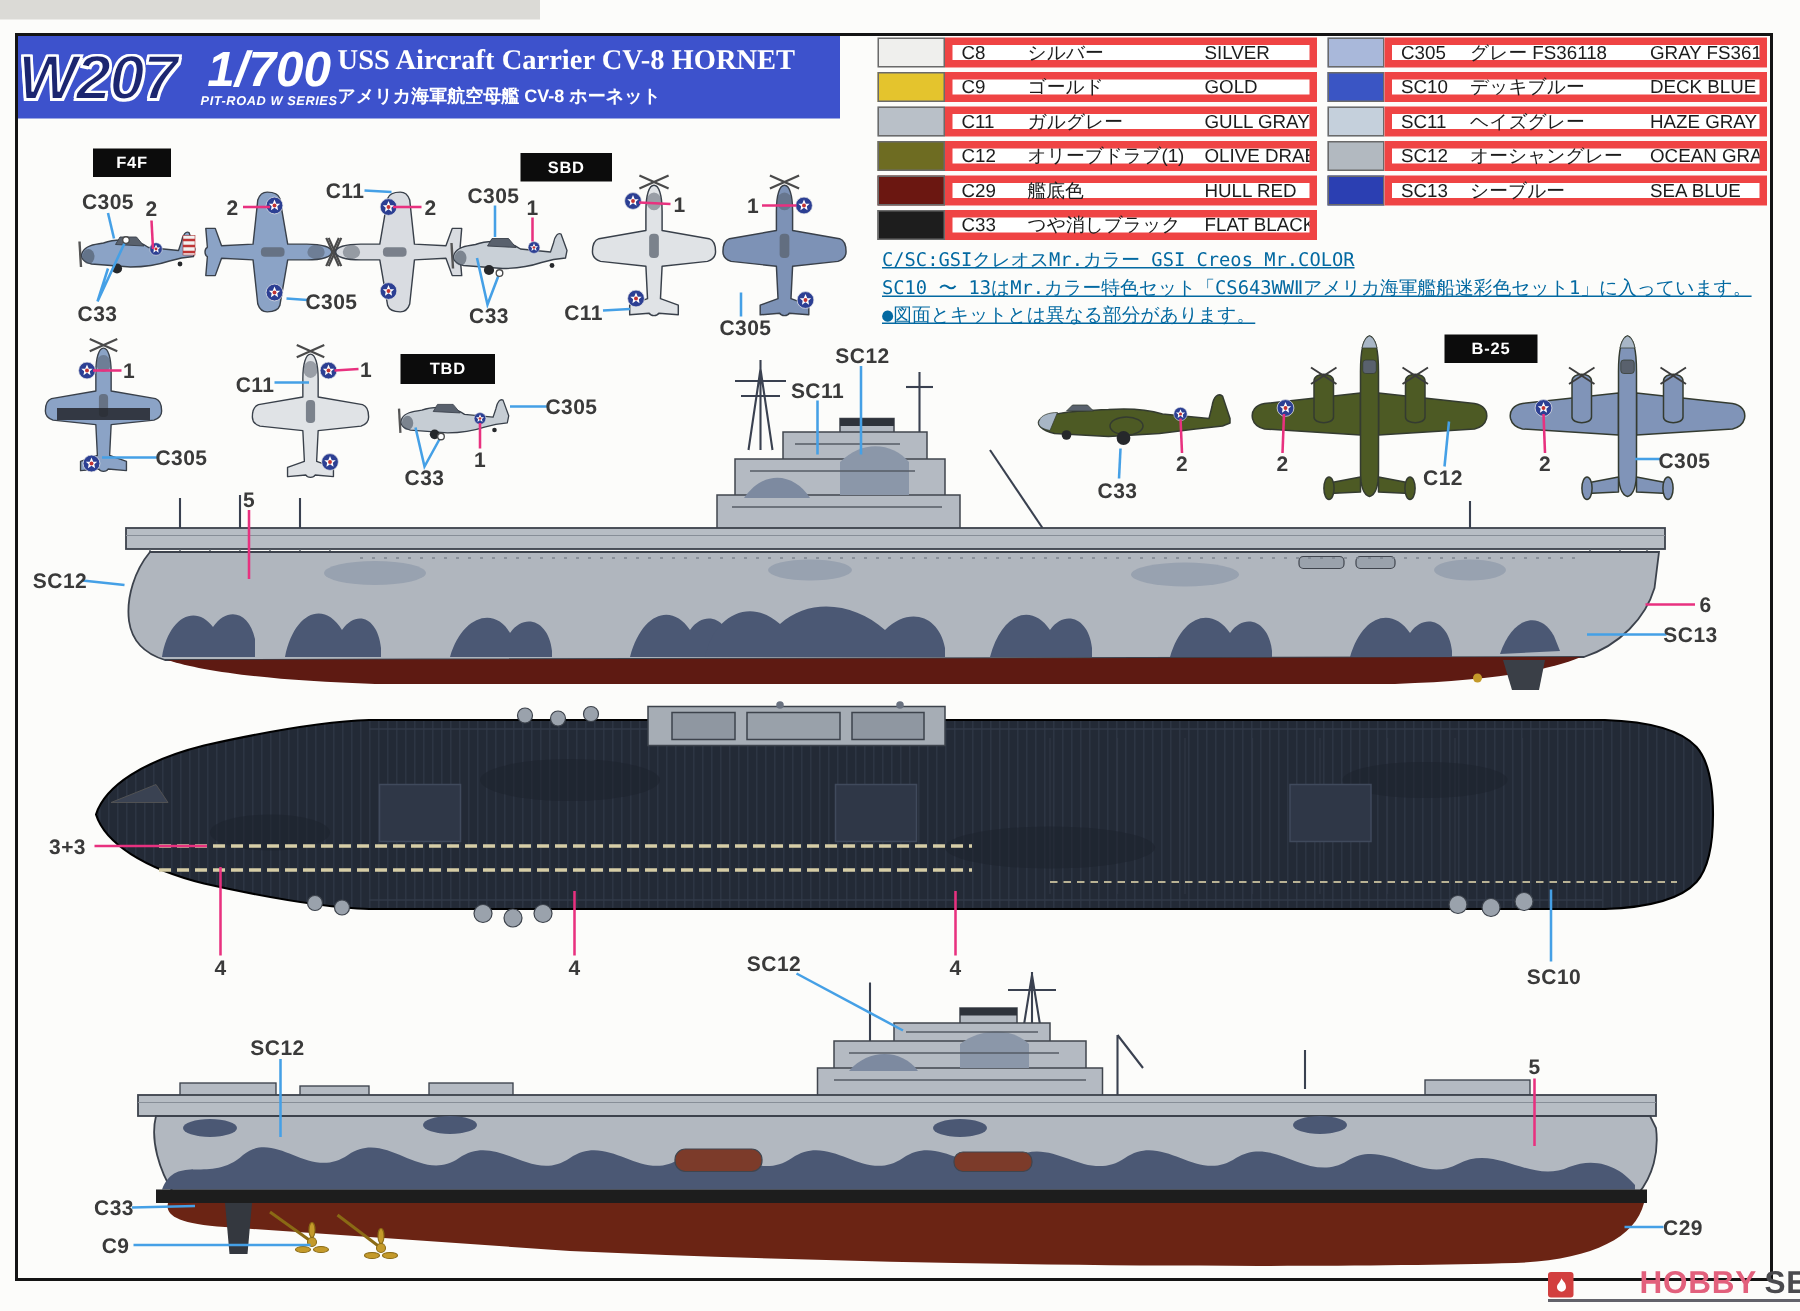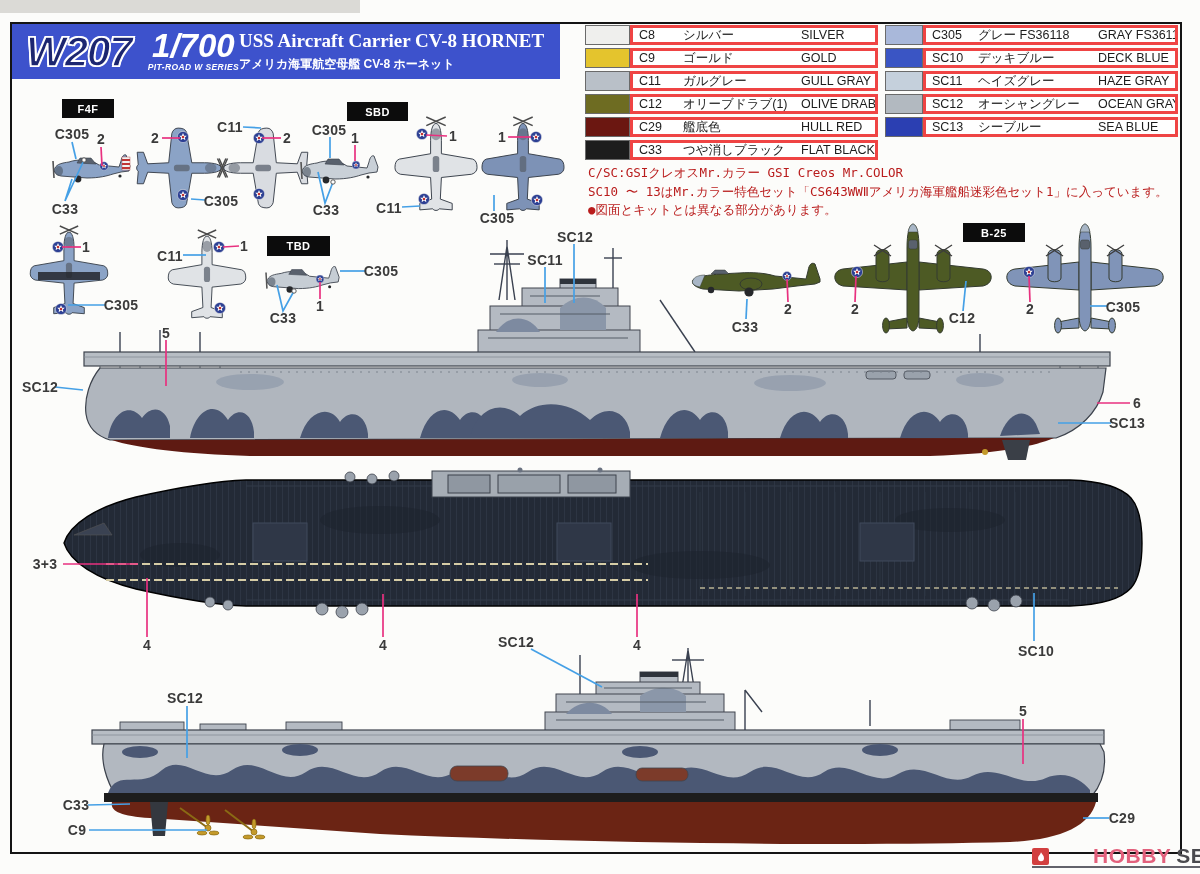--- a/index.html
+++ b/index.html
@@ -3,43 +3,43 @@
 <meta charset="utf-8">
 <style>
   html,body{margin:0;padding:0;background:#ffffff;}
   #page{position:relative;width:1200px;height:874px;background:#fcfcfa;overflow:hidden;
         font-family:"Liberation Sans",sans-serif;}
   .scan-strip{position:absolute;left:0;top:0;width:360px;height:13px;background:#dbdad6;}
   .frame{position:absolute;left:10px;top:22px;width:1168px;height:828px;border:2px solid #141414;background:transparent;}
 
   
   .banner{position:absolute;left:12px;top:24px;width:548px;height:55px;display:flex;align-items:center;}
-  .kitnum{margin-left:14px;font-size:42px;font-weight:900;font-style:italic;color:#1c2670;
+  .kitnum{margin-left:0;font-size:42px;font-weight:900;font-style:italic;color:#1c2670;
           -webkit-text-stroke:1.5px #ffffff;
           text-shadow:-1px -1px 0 #fff,1px -1px 0 #fff,-1px 1px 0 #fff,1px 1px 0 #fff;letter-spacing:-1px;}
   .scaleblock{margin-left:16px;display:flex;flex-direction:column;align-items:center;line-height:0.9;}
   .scale{font-size:33px;font-weight:900;font-style:italic;color:#fff;}
   .series{font-size:8.5px;font-weight:bold;font-style:italic;color:#fff;letter-spacing:0.4px;margin-top:3px;white-space:nowrap;}
   .titles{color:#fff;}
   .t-en{font-family:"Liberation Serif",serif;font-size:19px;font-weight:bold;line-height:24px;white-space:nowrap;}
   .t-jp{font-size:12px;font-weight:bold;line-height:22px;white-space:nowrap;}
 
   
   .ptable{position:absolute;}
   .prow{display:flex;height:20px;margin-bottom:3px;}
   .sw{width:45px;height:20px;border:1px solid #6a6a6a;box-sizing:border-box;}
   .ptable.right .sw{width:38px;}
-  .ptxt{display:grid;align-items:center;border:3px solid #ef4444;box-sizing:border-box;background:#fff;
+  .ptxt{display:grid;align-items:center;border:5px solid #ef4444;box-sizing:border-box;background:#fff;
         height:20px;font-size:12.5px;color:#1c1c1c;}
   .ptable.left  .ptxt{width:248px;grid-template-columns:44px 118px 1fr;}
   .ptable.right .ptxt{width:255px;grid-template-columns:46px 120px 1fr;}
   .ptxt span{padding-left:6px;white-space:nowrap;overflow:hidden;}
 
   .notes{position:absolute;left:588px;top:164px;width:606px;font-family:"DejaVu Sans Mono",monospace;
-         font-size:12.5px;line-height:18.5px;color:#b91c1c;white-space:nowrap;}
+         font-size:12.5px;line-height:18.5px;color:#0369a1;white-space:nowrap;text-decoration:underline;}
 
   
   .acbox{position:absolute;background:#0c0c0c;color:#fff;font-weight:bold;font-size:11px;
          display:flex;align-items:center;justify-content:center;letter-spacing:0.5px;}
 
   
   .co{position:absolute;transform:translate(-50%,-50%);font-size:14px;font-weight:600;color:#3a3a3a;
       white-space:nowrap;letter-spacing:0.3px;}
 
   svg.layer{position:absolute;left:0;top:0;pointer-events:none;}

